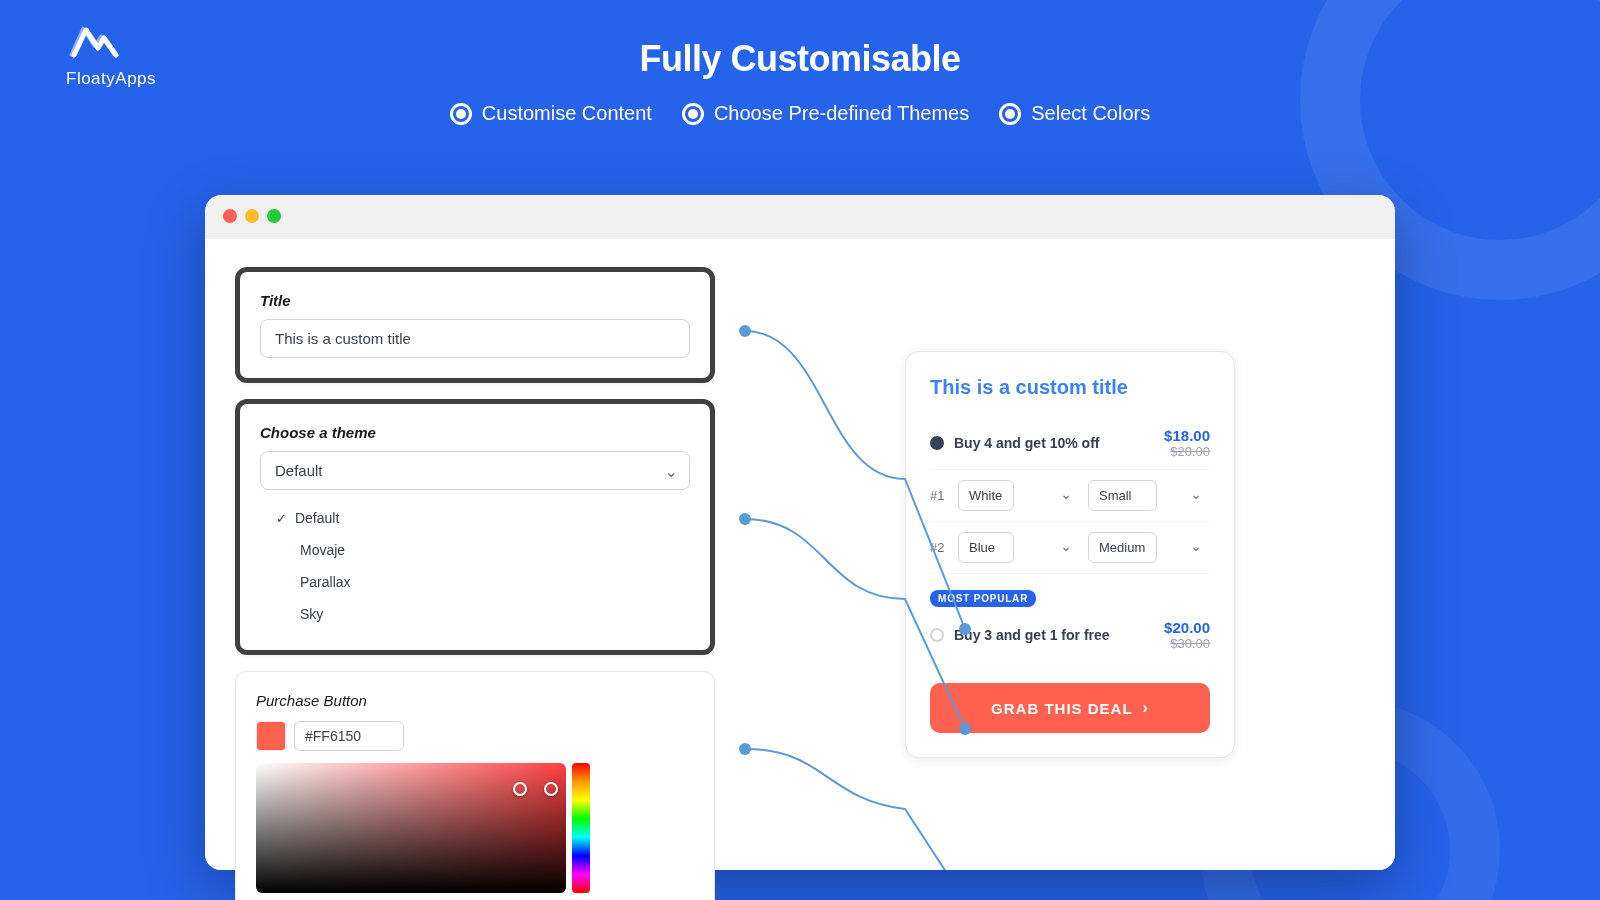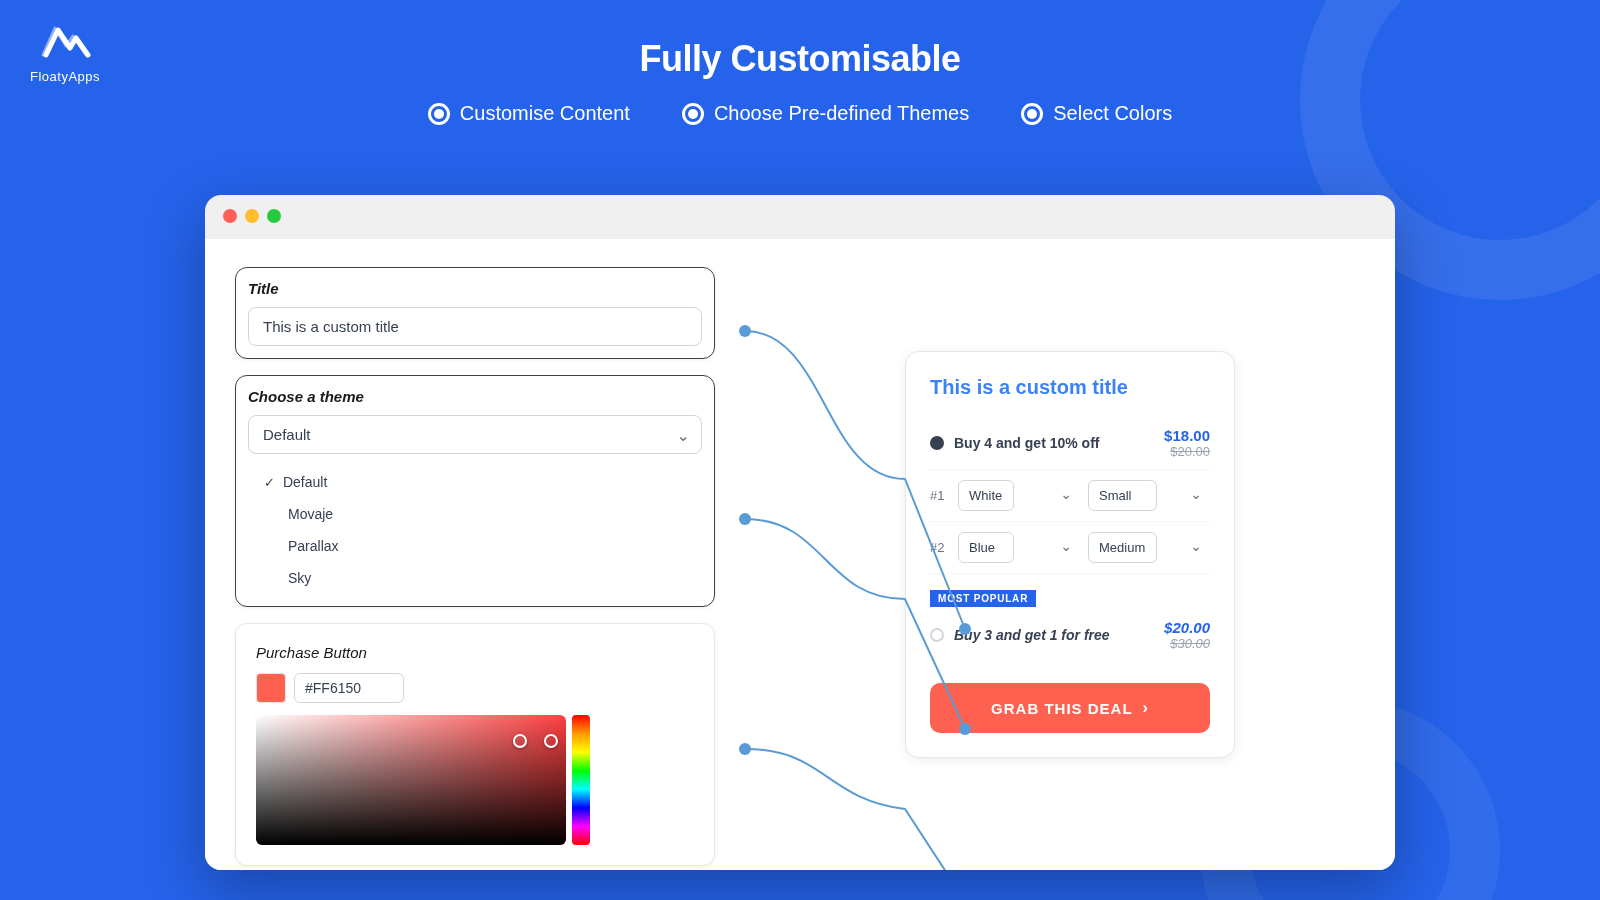--- a/index.html
+++ b/index.html
@@ -40,43 +40,44 @@
       display: flex;
       flex-direction: column;
       align-items: center;
     }
     .logo-icon {
       width: 55px;
       height: 45px;
     }
     .logo-text {
       color: white;
-      font-size: 13px;
+      font-size: 17px;
       margin-top: 4px;
       letter-spacing: 0.5px;
+      margin-left: 36px;
     }
 
     
     .header {
       text-align: center;
       padding-top: 38px;
     }
     .header-title {
       color: white;
       font-size: 36px;
       font-weight: 800;
       letter-spacing: -0.5px;
     }
 
     
     .feature-tabs {
       display: flex;
       justify-content: center;
       align-items: center;
-      gap: 52px;
+      gap: 30px;
       margin-top: 22px;
     }
     .feature-tab {
       display: flex;
       align-items: center;
       gap: 10px;
       color: white;
       font-size: 20px;
       font-weight: 500;
     }
@@ -142,23 +143,23 @@
     .left-panel {
       width: 540px;
       padding: 28px 30px;
       flex-shrink: 0;
       position: relative;
     }
 
     
     .form-card {
       background: white;
-      border: 1px solid #404040;
+      border: 5px solid #404040;
       border-radius: 12px;
-      padding: 12px;
+      padding: 20px;
       margin-bottom: 16px;
       box-shadow: 0 1px 4px rgba(0,0,0,0.06);
     }
 
     .form-label {
       font-weight: 700;
       font-style: italic;
       font-size: 15px;
       color: #1a1a1a;
       margin-bottom: 10px;
@@ -413,30 +414,29 @@
       padding: 14px 0 8px;
     }
     .most-popular-badge {
       display: inline-block;
       background: #2563eb;
       color: white;
       font-size: 10px;
       font-weight: 700;
       letter-spacing: 0.8px;
       padding: 3px 8px;
-      border-radius: 0;
+      border-radius: 8px;
       margin-bottom: 8px;
     }
 
     .offer-row2 {
       display: flex;
       align-items: center;
       justify-content: space-between;
       padding: 4px 0 10px;
-      font-style: italic;
     }
 
     
     .cta-button {
       width: 100%;
       padding: 16px;
       background: #ff6150;
       color: white;
       border: none;
       border-radius: 10px;

